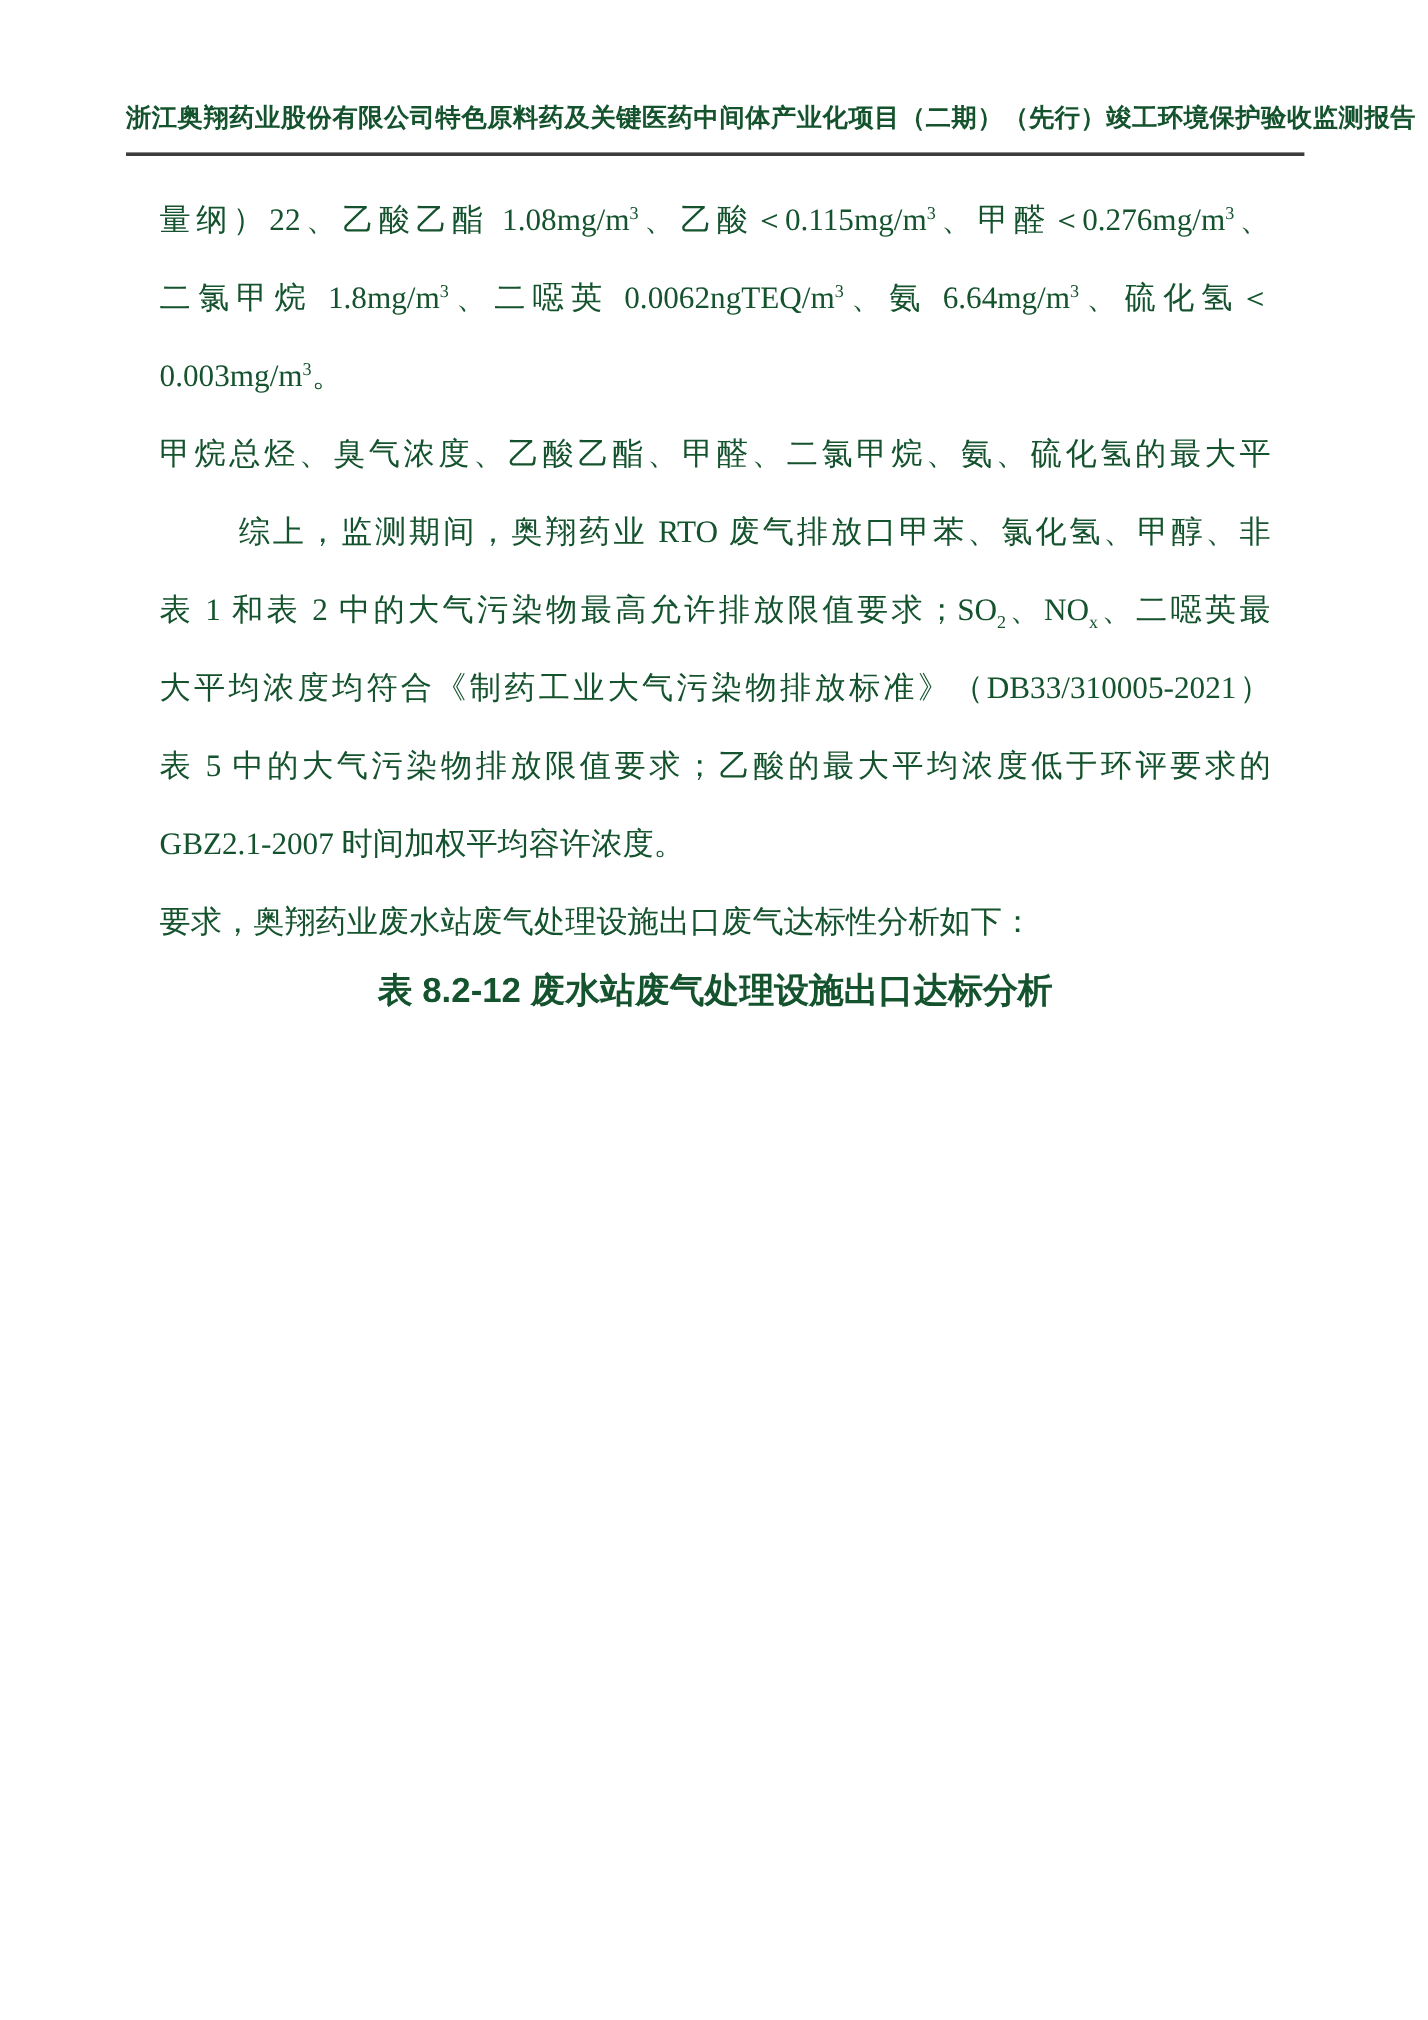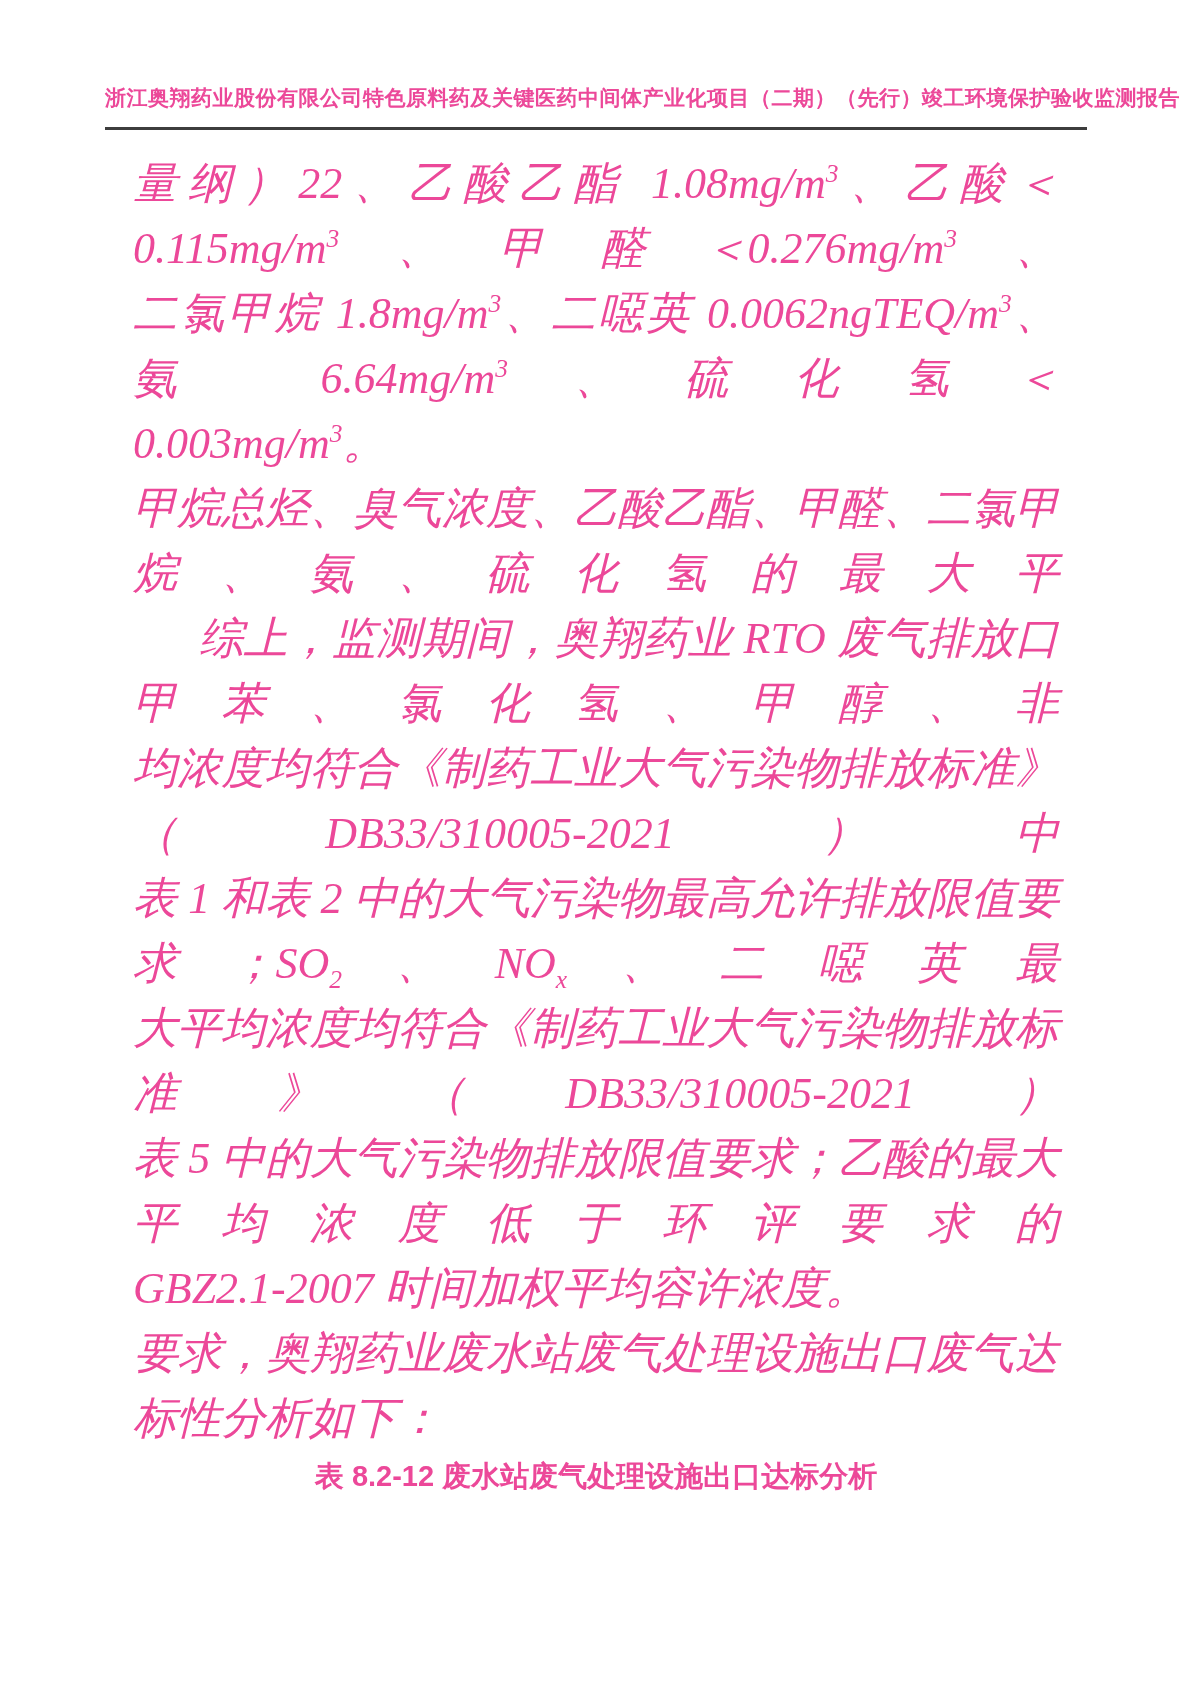--- a/index.html
+++ b/index.html
@@ -3,21 +3,21 @@
 <meta charset="utf-8">
 <style>
   * { margin: 0; padding: 0; box-sizing: border-box; }
   html, body { background: #ffffff; }
   .page {
     position: relative;
     width: 1190px;
     height: 1683px;
     margin: 0 auto;
     background: #ffffff;
-    color: #ec4899;
+    color: #14532d;
     font-family: "Liberation Serif", "DejaVu Serif", serif;
     overflow: hidden;
   }
   .content { padding: 0 131px 0 133px; }
   
   .doc-header {
     padding-top: 84px;
     margin: 0 -28px;
     border-bottom: 3px solid #3d3d3d;
     padding-bottom: 15px;
@@ -25,26 +25,25 @@
   .doc-header-title {
     font-size: 21px;
     font-weight: bold;
     text-align: center;
     white-space: nowrap;
     letter-spacing: 0.5px;
   }
   
   .bodytext { margin-top: 21px; }
   .tline {
-    font-size: 44px;
+    font-size: 26px;
     line-height: 65px;
     text-align: justify;
     text-align-last: justify;
     text-justify: inter-character;
-    font-style: italic;
   }
   .tline.noj { text-align: center; text-align-last: left; }
   .tline.indent { text-indent: 66px; }
   sup { font-size: 58%; vertical-align: super; line-height: 0; }
   sub { font-size: 58%; vertical-align: sub; line-height: 0; }
   
   .table-title {
     margin-top: 6px;
     font-family: "Liberation Sans", "DejaVu Sans", sans-serif;
     font-weight: bold;
@@ -63,21 +62,20 @@
       <div class="doc-header-title">浙江奥翔药业股份有限公司特色原料药及关键医药中间体产业化项目（二期）（先行）竣工环境保护验收监测报告</div>
     </div>
 
     <div class="bodytext">
       <div class="tline">量纲）22、乙酸乙酯 1.08mg/m<sup>3</sup>、乙酸＜0.115mg/m<sup>3</sup>、甲醛＜0.276mg/m<sup>3</sup>、</div>
       <div class="tline">二氯甲烷 1.8mg/m<sup>3</sup>、二噁英 0.0062ngTEQ/m<sup>3</sup>、氨 6.64mg/m<sup>3</sup>、硫化氢＜</div>
       <div class="tline noj">0.003mg/m<sup>3</sup>。</div>
 
       <div class="tline">甲烷总烃、臭气浓度、乙酸乙酯、甲醛、二氯甲烷、氨、硫化氢的最大平</div>
       <div class="tline indent">综上，监测期间，奥翔药业 RTO 废气排放口甲苯、氯化氢、甲醇、非</div>
-      <div class="tline">均浓度均符合《制药工业大气污染物排放标准》（DB33/310005-2021）中</div>
       <div class="tline">表 1 和表 2 中的大气污染物最高允许排放限值要求；SO<sub>2</sub>、NO<sub>x</sub>、二噁英最</div>
       <div class="tline">大平均浓度均符合《制药工业大气污染物排放标准》（DB33/310005-2021）</div>
       <div class="tline">表 5 中的大气污染物排放限值要求；乙酸的最大平均浓度低于环评要求的</div>
       <div class="tline noj">GBZ2.1-2007 时间加权平均容许浓度。</div>
 
       <div class="tline noj">要求，奥翔药业废水站废气处理设施出口废气达标性分析如下：</div>
     </div>
 
     <div class="table-title">表 8.2-12  废水站废气处理设施出口达标分析</div>
 

